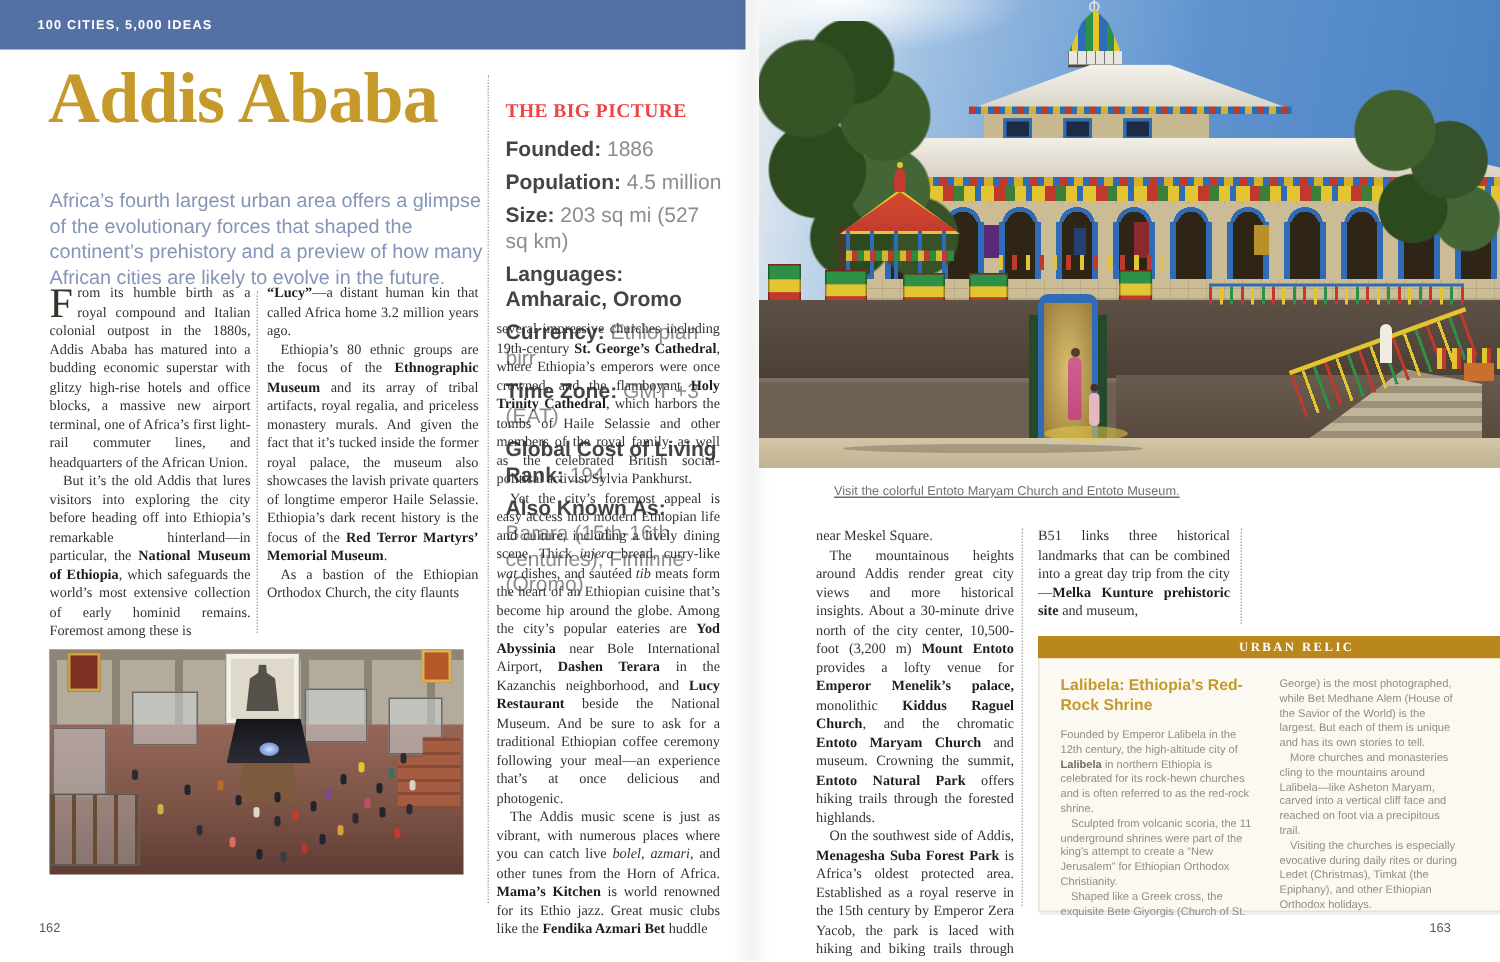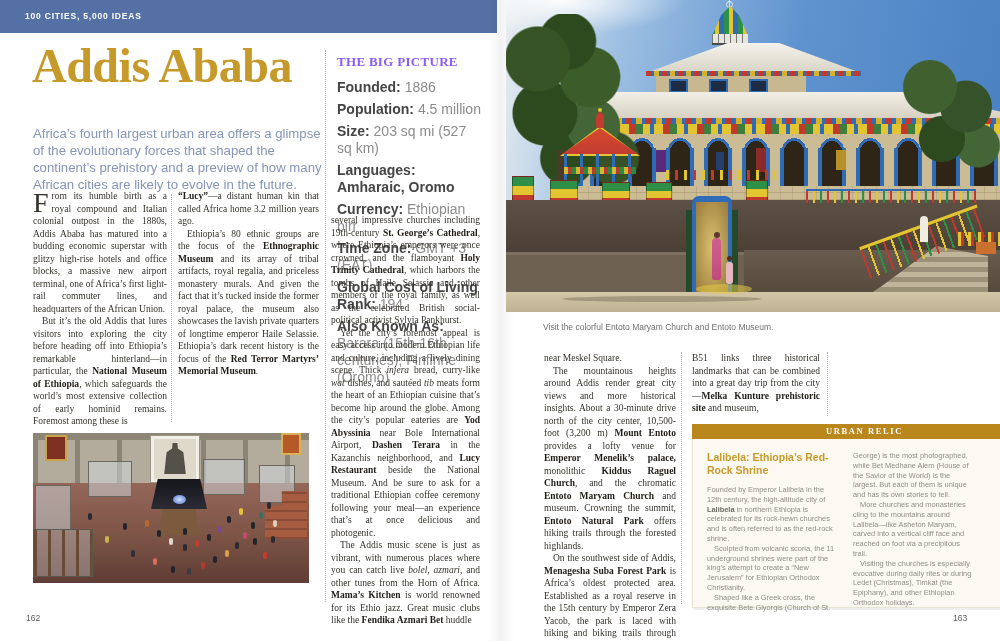--- a/index.html
+++ b/index.html
@@ -28,29 +28,29 @@
   .col-l1{left:33px;top:190px;width:134px;}
   .col-l2{left:178px;top:190px;width:141px;}
   .col-l3{left:331px;top:214px;width:149px;}
   .vdiv{width:0;border-left:1px dotted #b5b0a5;}
   .div-1{left:171px;top:194px;height:228px;}
   .div-2{left:325px;top:50px;height:552px;}
   .div-3{left:681px;top:352px;height:252px;}
   .div-4{left:827px;top:352px;height:64px;}
 
   .big-picture{left:337px;top:50px;width:146px;}
-  .big-picture h3{margin:4px 0 9px 0;color:#8b5cf6;font-family:"Liberation Serif",serif;
+  .big-picture h3{margin:16px 0 9px 0;color:#ef4444;font-family:"Liberation Serif",serif;
     font-weight:bold;font-size:13px;letter-spacing:0.3px;}
   .fact{font-size:14px;line-height:1.22;color:#8c8c8c;margin-bottom:4.8px;}
   .fact b{color:#454545;}
   .fv-bold{font-weight:bold;color:#454545;}
 
   .caption{color:#6f6f6f;font-size:8.5px;line-height:1.2;}
   .cap-left{left:33px;top:590px;width:276px;text-align:center;}
-  .cap-right{left:543px;top:322px;width:420px;}
+  .cap-right{left:556px;top:322px;width:420px;text-decoration:underline;}
   .pagenum{color:#595959;font-size:8.5px;}
   .pn-left{left:26px;top:613px;}
   .pn-right{left:953px;top:613px;}
 
   .gutter{left:488px;top:0;width:26px;height:641px;
     background:linear-gradient(to right,rgba(0,0,0,0),rgba(0,0,0,0.05) 50%,rgba(0,0,0,0));}
 
   
   .museum{left:33px;top:433px;width:276px;height:150px;overflow:hidden;
     background:linear-gradient(180deg,#96685a 30%,#7c5446 70%,#5f3c35 100%);}
@@ -220,20 +220,21 @@
   <h1 class="abs city-title">Addis Ababa</h1>
   <p class="abs intro">Africa’s fourth largest urban area offers a glimpse of the evolutionary forces that shaped the continent’s prehistory and a preview of how many African cities are likely to evolve in the future.</p>
 
   <div class="abs article col-l1">
       <p class="para first"><span class="dropcap">F</span>rom its humble birth as a royal compound and Italian colonial outpost in the 1880s, Addis Ababa has matured into a budding economic superstar with glitzy high-rise hotels and office blocks, a massive new airport terminal, one of Africa’s first light-rail commuter lines, and headquarters of the African Union.</p>
       <p class="para">But it’s the old Addis that lures visitors into exploring the city before heading off into Ethiopia’s remarkable hinterland—in particular, the <b>National Museum of Ethiopia</b>, which safeguards the world’s most extensive collection of early hominid remains. Foremost among these is</p>
     </div>
   <div class="abs article col-l2">
       <p class="para first"><b>“Lucy”</b>—a distant human kin that called Africa home 3.2 million years ago.</p>
       <p class="para">Ethiopia’s 80 ethnic groups are the focus of the <b>Ethnographic Museum</b> and its array of tribal artifacts, royal regalia, and priceless monastery murals. And given the fact that it’s tucked inside the former royal palace, the museum also showcases the lavish private quarters of longtime emperor Haile Selassie. Ethiopia’s dark recent history is the focus of the <b>Red Terror Martyrs’ Memorial Museum</b>.</p>
+      <p class="para">As a bastion of the Ethiopian Orthodox Church, the city flaunts</p>
     </div>
   <div class="abs vdiv div-1"></div>
   <div class="abs vdiv div-2"></div>
 
   <aside class="abs big-picture">
     <h3>THE BIG PICTURE</h3>
     <div>
         <div class="fact"><b>Founded:</b> <span>1886</span></div>
         <div class="fact"><b>Population:</b> <span>4.5 million</span></div>
         <div class="fact"><b>Size:</b> <span>203 sq mi (527 sq km)</span></div>

